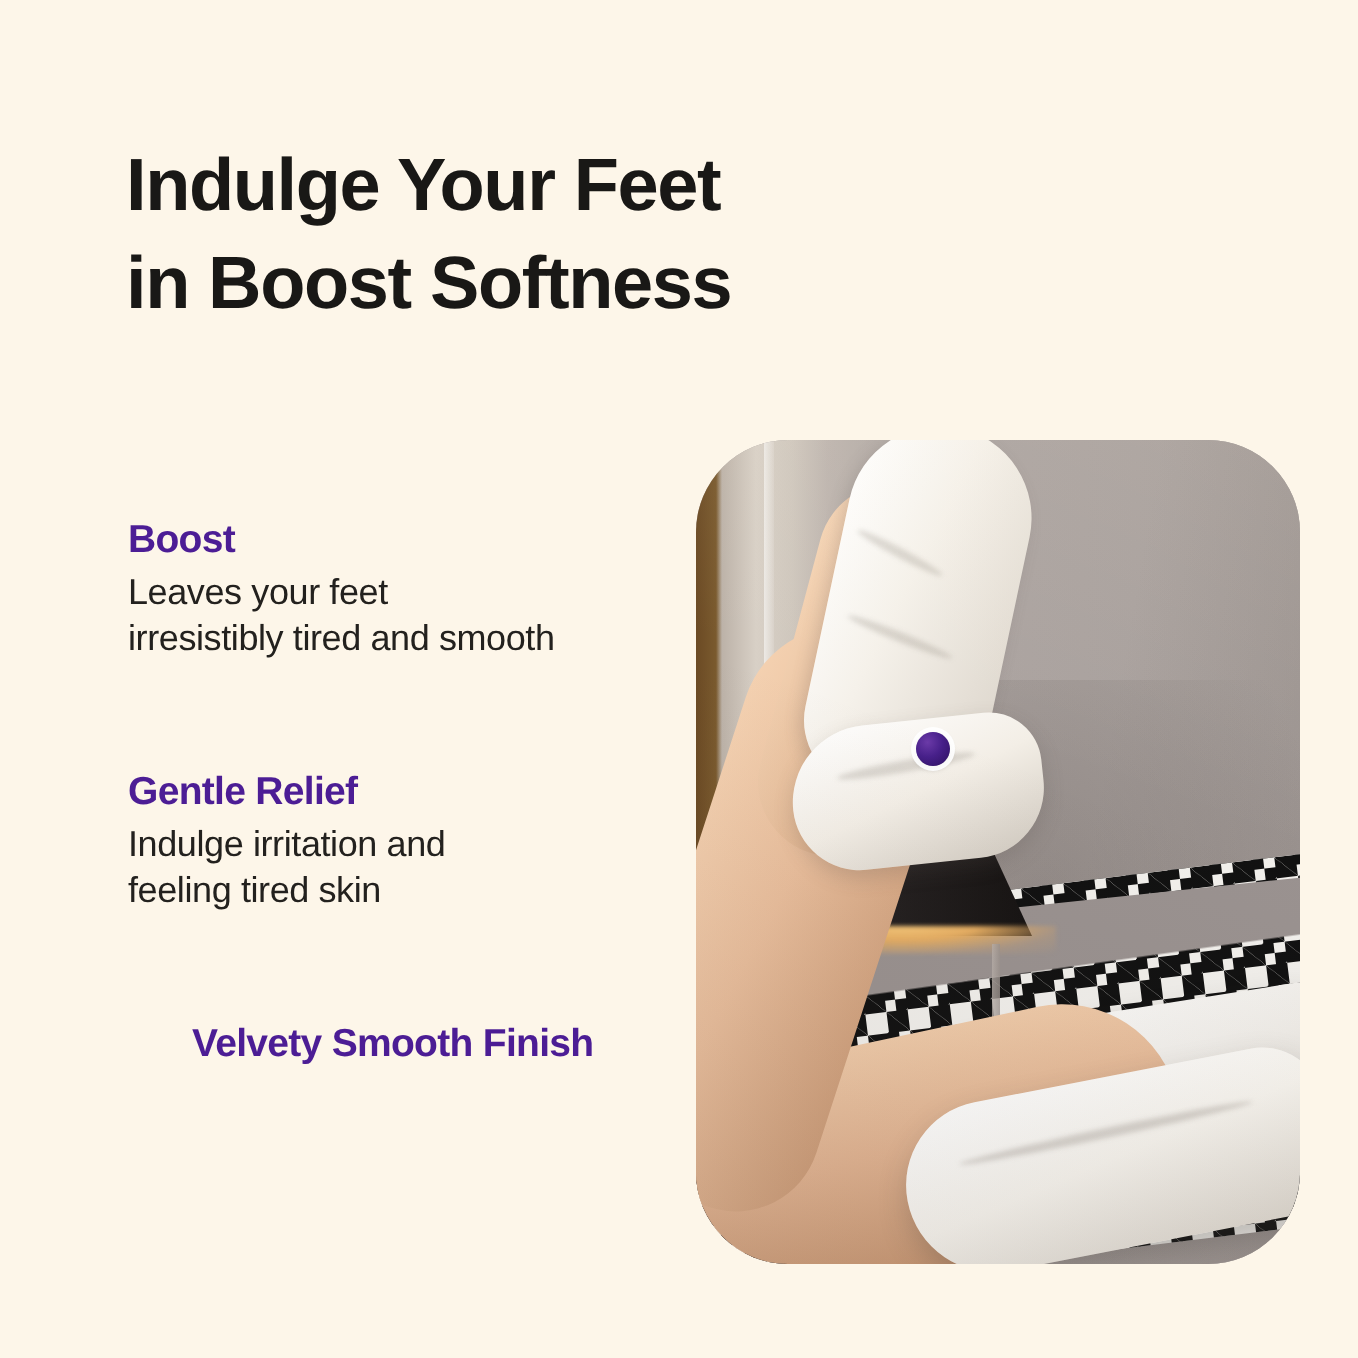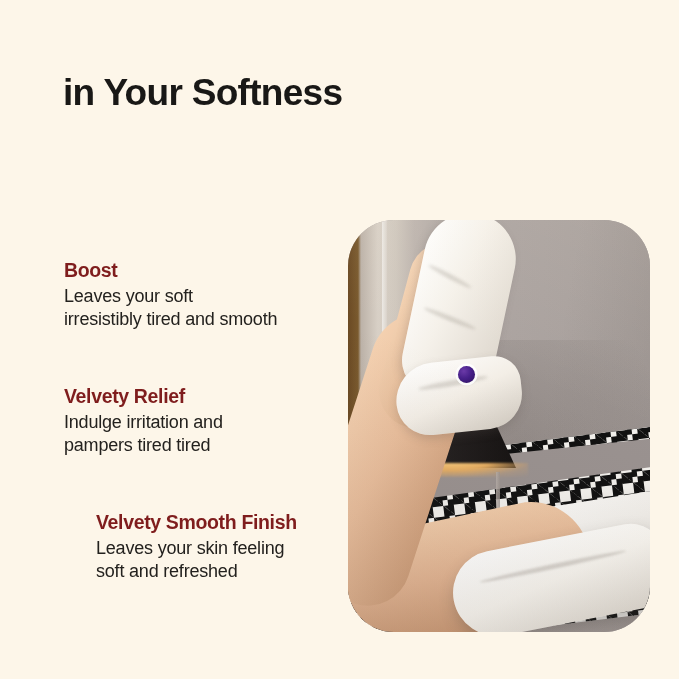--- a/index.html
+++ b/index.html
@@ -49,21 +49,21 @@
   }
   .feature { margin: 0 0 53px 0; }
   .feature:last-child { margin-bottom: 0; margin-left: 32px; }
 
   .feature-title {
     margin: 0 0 2px 0;
     font-size: 19.5px;
     font-weight: bold;
     letter-spacing: -0.35px;
     line-height: 1.3;
-    color: #7f1d1d;
+    color: #4c1d95;
   }
   .feature-desc {
     margin: 0;
     font-size: 18px;
     font-weight: normal;
     line-height: 1.27;
     letter-spacing: -0.2px;
     color: #23211E;
   }
   .feature-desc span { display: block; }
@@ -270,47 +270,44 @@
       rgba(70,60,55,0.10) 100%);
     pointer-events: none;
   }
 </style>
 </head>
 <body>
 
 <div class="banner">
 
   <h1 class="headline">
-    <span class="headline-line">in Your Softness</span>
+    <span class="headline-line">Indulge Your Feet</span>
+    <span class="headline-line">in Boost Softness</span>
   </h1>
 
   <ul class="features">
 
     <li class="feature">
       <p class="feature-title">Boost</p>
       <p class="feature-desc">
-        <span>Leaves your soft</span>
+        <span>Leaves your feet</span>
         <span>irresistibly tired and smooth</span>
       </p>
     </li>
 
     <li class="feature">
-      <p class="feature-title">Velvety Relief</p>
+      <p class="feature-title">Gentle Relief</p>
       <p class="feature-desc">
         <span>Indulge irritation and</span>
-        <span>pampers tired tired</span>
+        <span>feeling tired skin</span>
       </p>
     </li>
 
     <li class="feature">
       <p class="feature-title">Velvety Smooth Finish</p>
-      <p class="feature-desc">
-        <span>Leaves your skin feeling</span>
-        <span>soft and refreshed</span>
-      </p>
     </li>
 
   </ul>
 
   <div class="photo" aria-label="Legs wearing white moisturizing foot mask socks resting on a black and white houndstooth blanket beside a lit black lampshade">
     <div class="ph-wall"></div>
     <div class="ph-wallshadow"></div>
     <div class="ph-trim"></div>
 
     <div class="blanket"></div>

